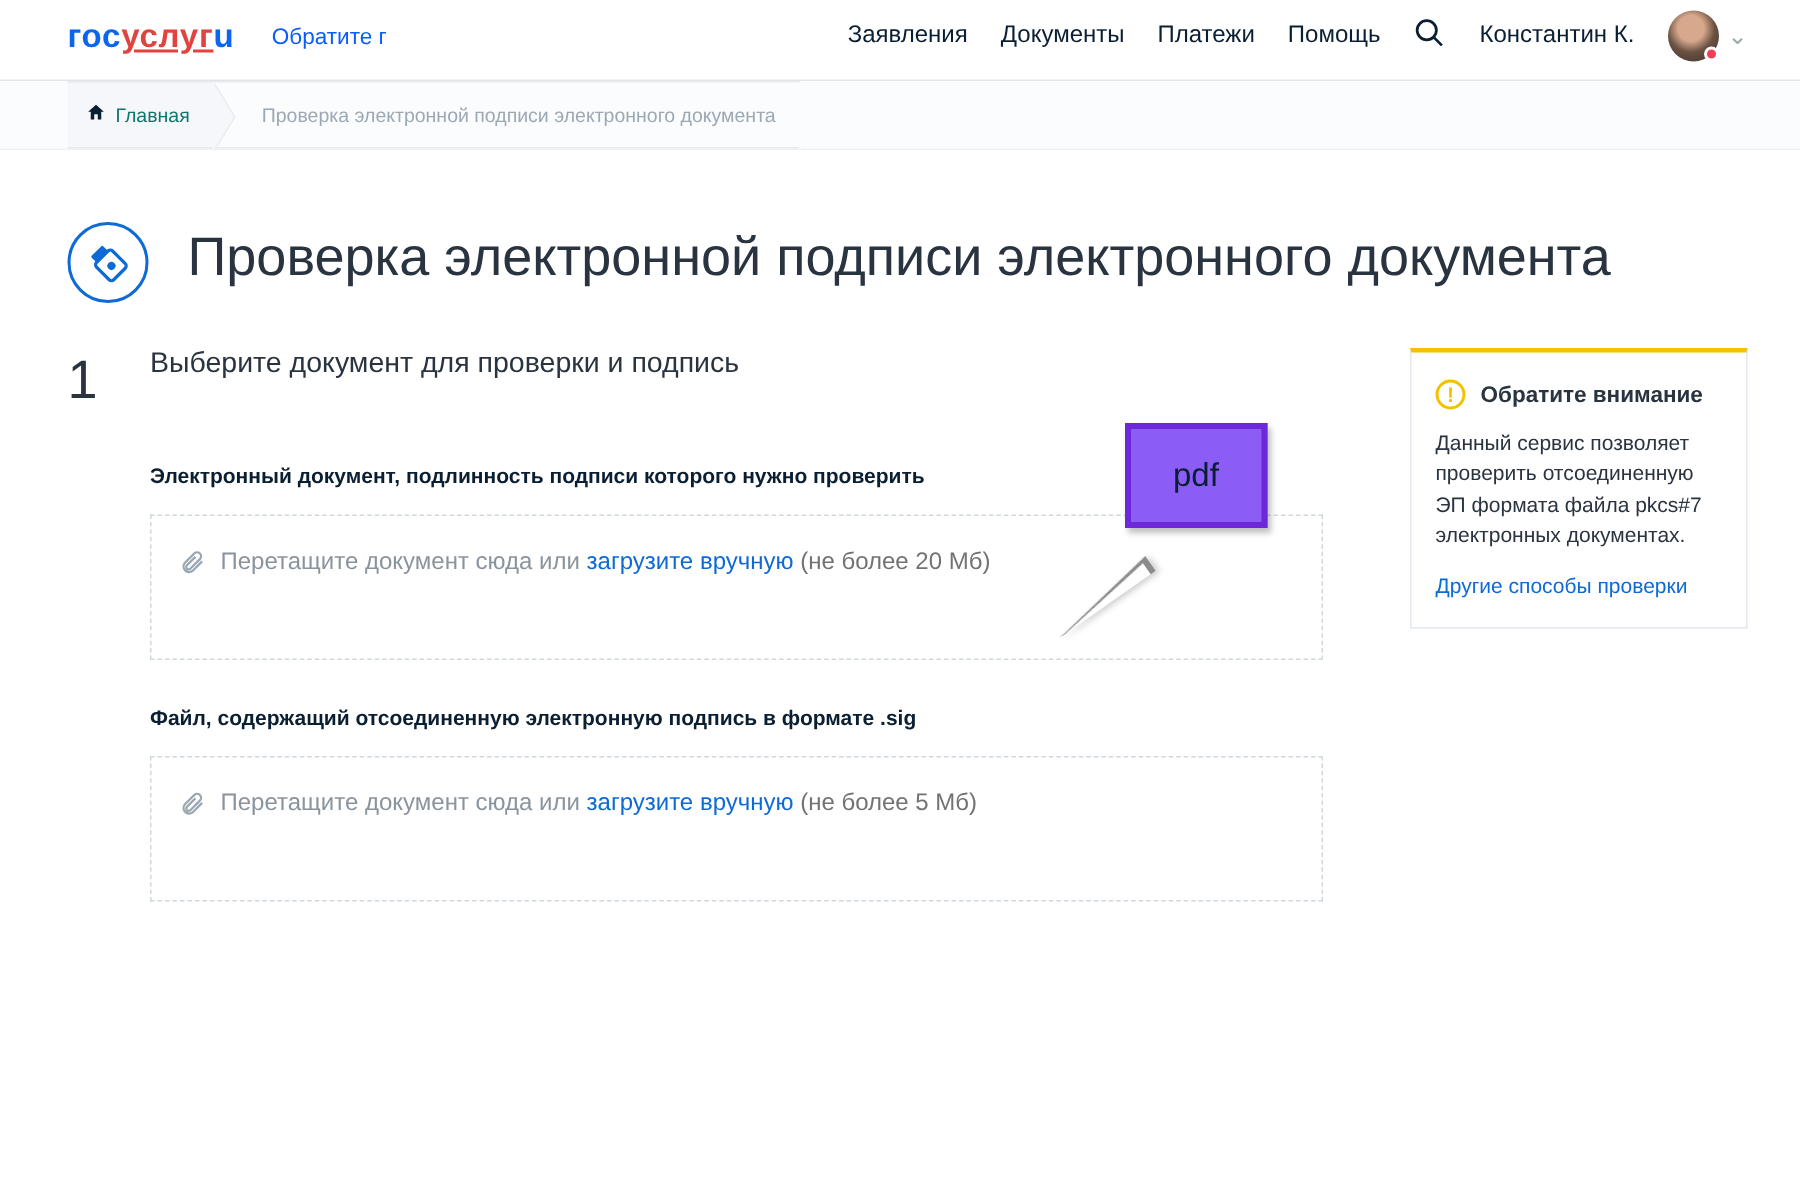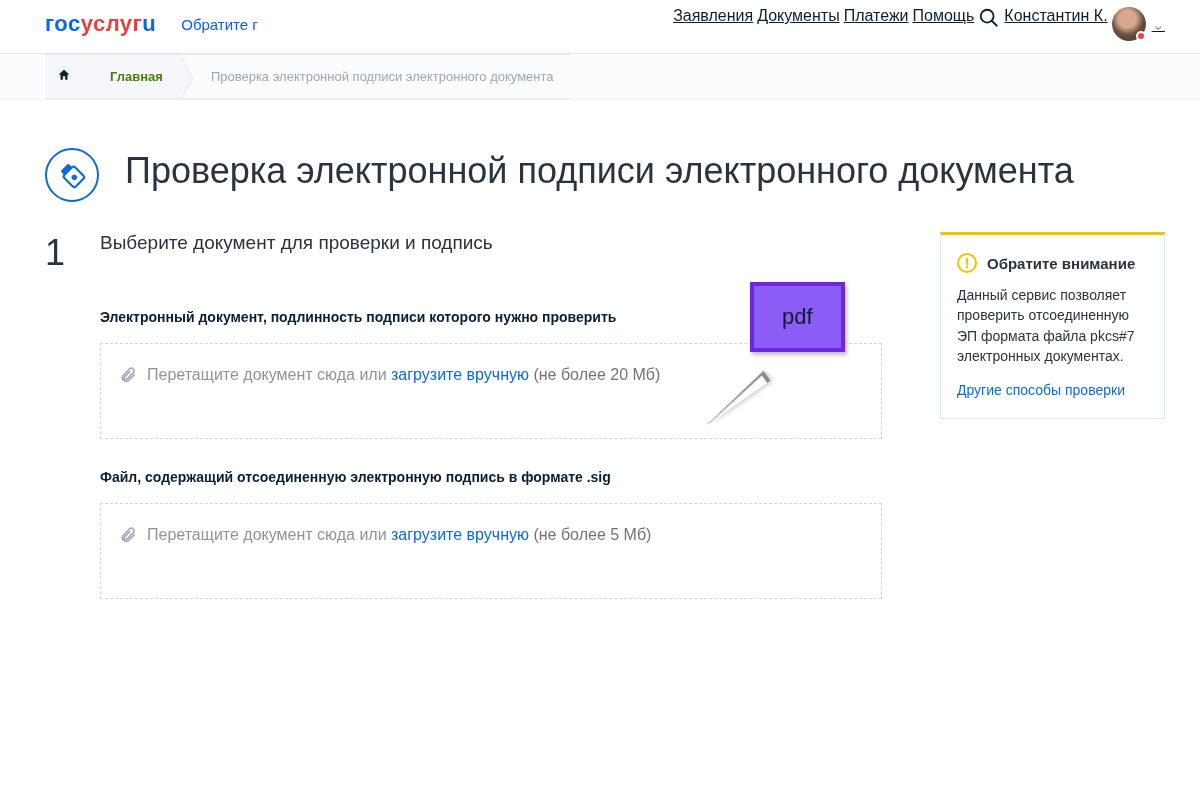--- a/index.html
+++ b/index.html
@@ -12,24 +12,24 @@
     overflow: hidden;
   }
   .header {
     display: flex;
     align-items: center;
     padding: 7px 35px 12px 45px;
     border-bottom: 1px solid #e5e5e5;
   }
   .logo { display: flex; align-items: baseline; font-weight: 700; font-size: 22px; letter-spacing: .5px; }
   .logo-gos { color: #0a66f0; }
-  .logo-uslugi { color: #e2433e; }
+  .logo-uslugi { color: #e2433e; text-decoration: underline; }
   .logo-u { color: #0a66f0; }
   .city { margin-left: 25px; color: #0b5cff; font-size: 15px; cursor: pointer; }
-  .nav { margin-left: auto; display: flex; gap: 4px; font-size: 16px; color: #0b1f33; text-decoration: underline; }
+  .nav { margin-left: auto; display: flex; align-items: center; gap: 22px; font-size: 16px; color: #0b1f33; }
   .nav a { color: #0b1f33; text-decoration: none; cursor: pointer; }
   .search-icon svg { width: 22px; height: 22px; stroke: #0b1f33; stroke-width: 2; fill: none; }
   .username { color: #0b1f33; font-size: 16px; }
   .avatar-wrap { position: relative; display: flex; align-items: center; gap: 6px; cursor: pointer; }
   .avatar {
     width: 34px; height: 34px; border-radius: 50%;
     background: radial-gradient(circle at 45% 35%, #d7a88c 0 30%, #6a5142 55%, #3a2f2a 100%);
     position: relative;
   }
   .notif-dot {
@@ -48,21 +48,21 @@
   .crumb {
     position: relative;
     display: flex; align-items: center;
     padding: 0 16px 0 12px;
     font-size: 13px;
     background: #f5f7fa;
     border-top: 1px solid #e6ebf0;
     border-bottom: 1px solid #e6ebf0;
   }
   .crumb .home { margin-right: 6px; }
-  .crumb.home-crumb { color: #4d7c0f; font-weight: 700; gap: 33px; }
+  .crumb.home-crumb { color: #0f766e; font-weight: 400; }
   .crumb.current { color: #9ca8b4; background: #fafcfe; flex: 0 0 auto; }
   .crumb::after {
     content: "";
     position: absolute; right: -14px; top: 0;
     width: 0; height: 0;
     border-top: 23px solid transparent;
     border-bottom: 23px solid transparent;
     border-left: 14px solid #f5f7fa;
     z-index: 2;
   }

